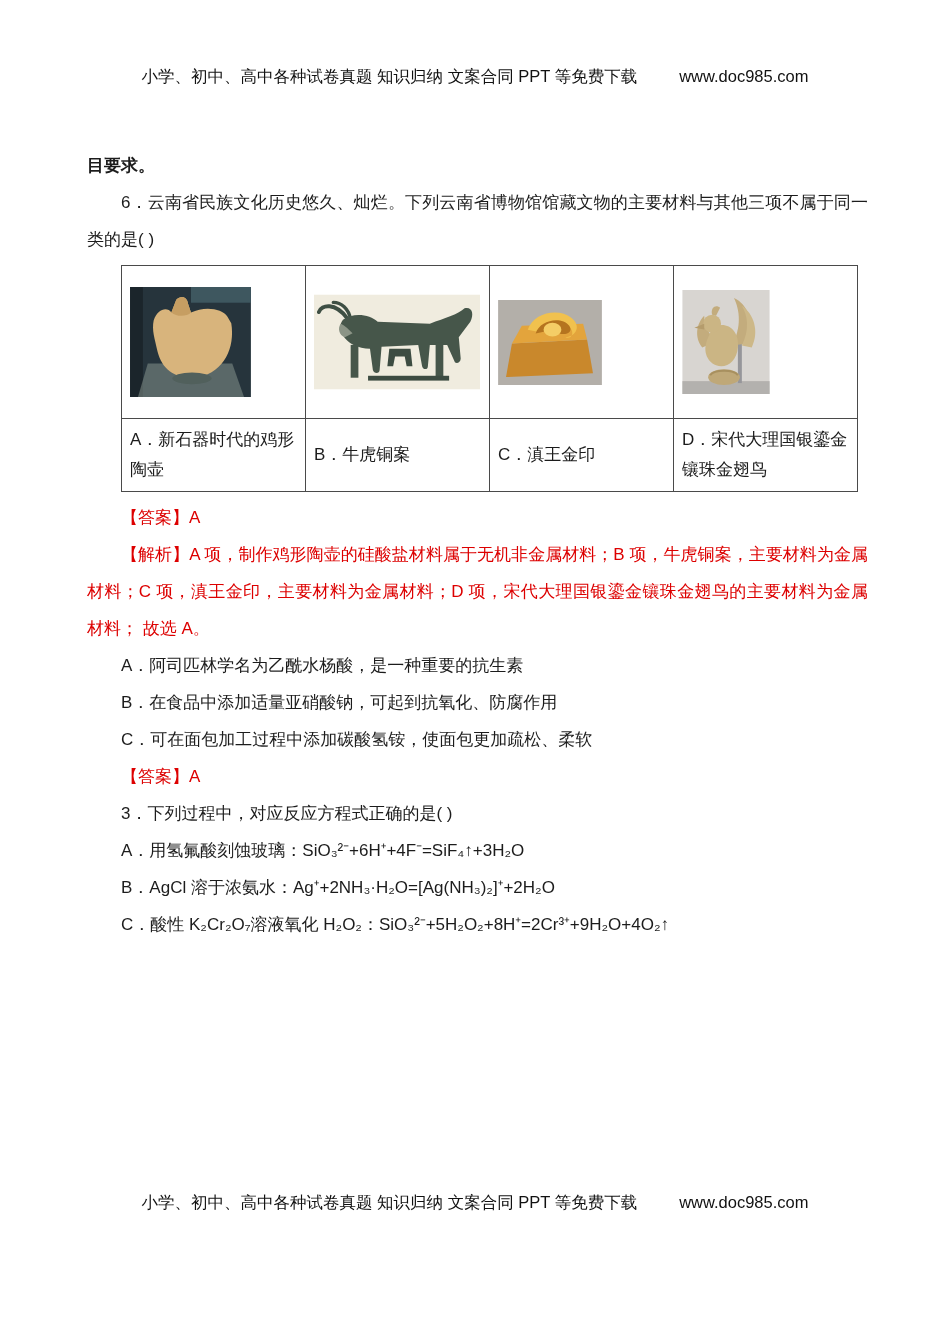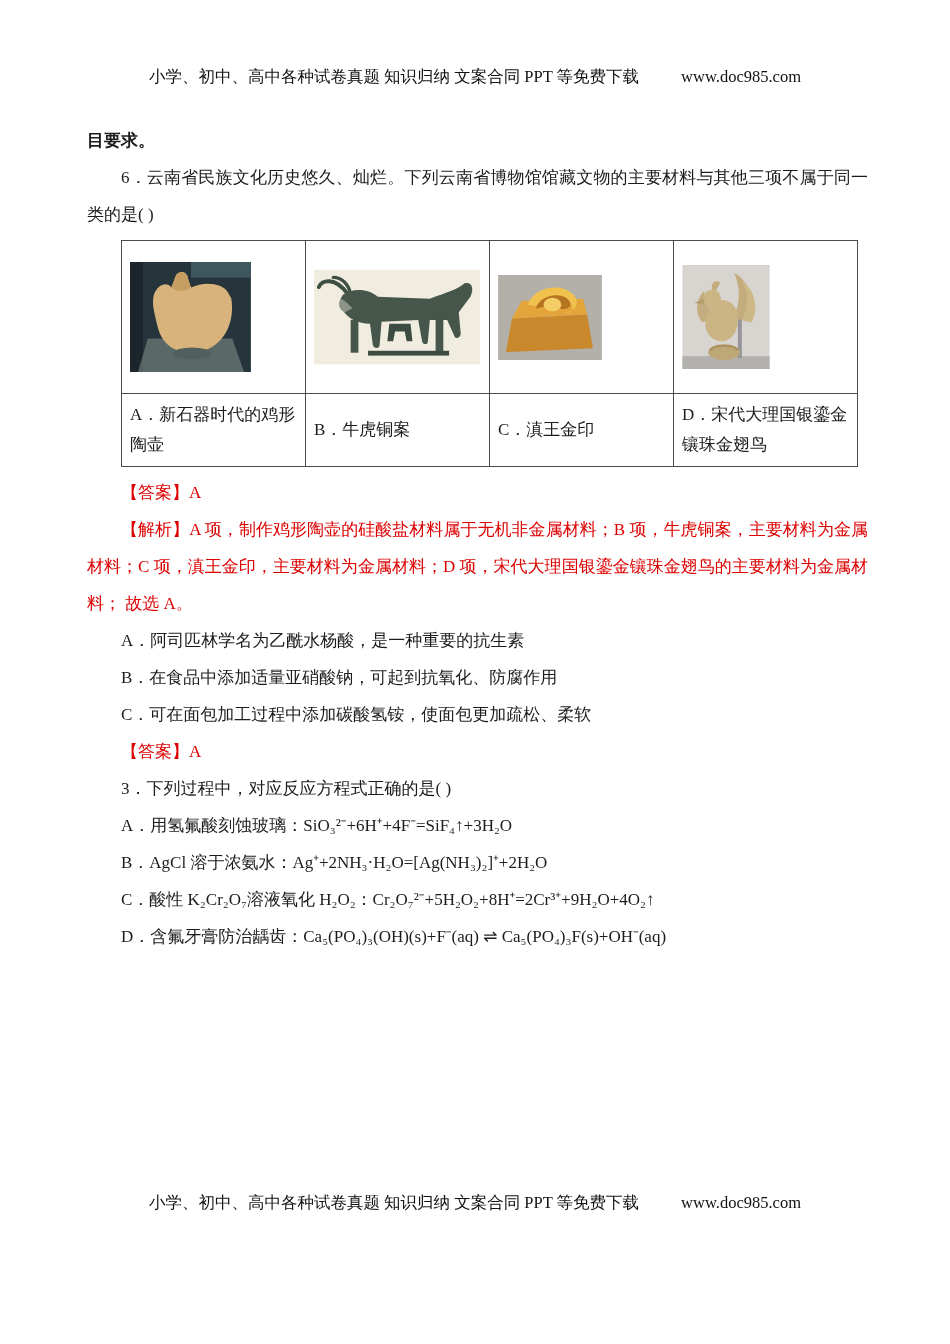--- a/index.html
+++ b/index.html
@@ -1,35 +1,35 @@
 <!DOCTYPE html>
 <html style="--answer-red: #dd0000;"><head>
 <meta charset="utf-8">
 <style>
   html,body{margin:0;padding:0;background:#ffffff;}
   .page{
     position:relative;
     width:950px;height:1344px;
     background:#ffffff;
-    font-family:Liberation Serif, serif;
+    font-family:Liberation Sans, sans-serif;
     color:#1c1c1c;
     box-sizing:border-box;
     padding:62px 82px 12px 87px;
     overflow:hidden;
   }
   .page-header,.page-footer{
     position:absolute;left:0;right:0;
     text-align:center;
     font-size:16.5px;color:#111;
     white-space:nowrap;
   }
   .page-header{top:66px;}
   .page-footer{top:1192px;}
   .site-link{margin-left:42px;}
-  .content{position:absolute;top:122px;left:87px;right:82px;}
+  .content{position:absolute;top:147px;left:87px;right:82px;}
   p{margin:0;font-size:17px;line-height:37px;}
   .frag{font-weight:bold;}
   .stem,.analysis{text-indent:2em;text-align:justify;}
   .option,.answer{text-indent:2em;}
   .red{color:var(--answer-red,#dd0000);}
   table.artifact-table{
     border-collapse:collapse;
     margin:7px 4px 7px 34px;
     width:calc(100% - 44px);
     table-layout:fixed;
@@ -126,22 +126,21 @@
     <p class="analysis red">【解析】A 项，制作鸡形陶壶的硅酸盐材料属于无机非金属材料；B 项，牛虎铜案，主要材料为金属材料；C 项，滇王金印，主要材料为金属材料；D 项，宋代大理国银鎏金镶珠金翅鸟的主要材料为金属材料； 故选 A。</p>
 
     <p class="option">A．阿司匹林学名为乙酰水杨酸，是一种重要的抗生素</p>
     <p class="option">B．在食品中添加适量亚硝酸钠，可起到抗氧化、防腐作用</p>
     <p class="option">C．可在面包加工过程中添加碳酸氢铵，使面包更加疏松、柔软</p>
     <p class="answer red">【答案】A</p>
 
     <p class="stem">3．下列过程中，对应反应方程式正确的是( )</p>
     <p class="option">A．用氢氟酸刻蚀玻璃：SiO₃²⁻+6H⁺+4F⁻=SiF₄↑+3H₂O</p>
     <p class="option">B．AgCl 溶于浓氨水：Ag⁺+2NH₃·H₂O=[Ag(NH₃)₂]⁺+2H₂O</p>
-    <p class="option">C．酸性 K₂Cr₂O₇溶液氧化 H₂O₂：Cr₂O₇²⁻+5H₂O₂+8H⁺=2Cr³⁺+9H₂O+4O₂↑</p>
-    <p class="option">D．含氟牙膏防治龋齿：Ca₅(PO₄)₃(OH)(s)+F⁻(aq) ⇌ Ca₅(PO₄)₃F(s)+OH⁻(aq)</p>
+    <p class="option">C．酸性 K₂Cr₂O₇溶液氧化 H₂O₂：SiO₃²⁻+5H₂O₂+8H⁺=2Cr³⁺+9H₂O+4O₂↑</p>
 
   </div>
 
   <div class="page-footer">
     <span>小学、初中、高中各种试卷真题 知识归纳 文案合同 PPT 等免费下载</span><span class="site-link">www.doc985.com</span>
   </div>
 
 </div>
 
 </body></html>

